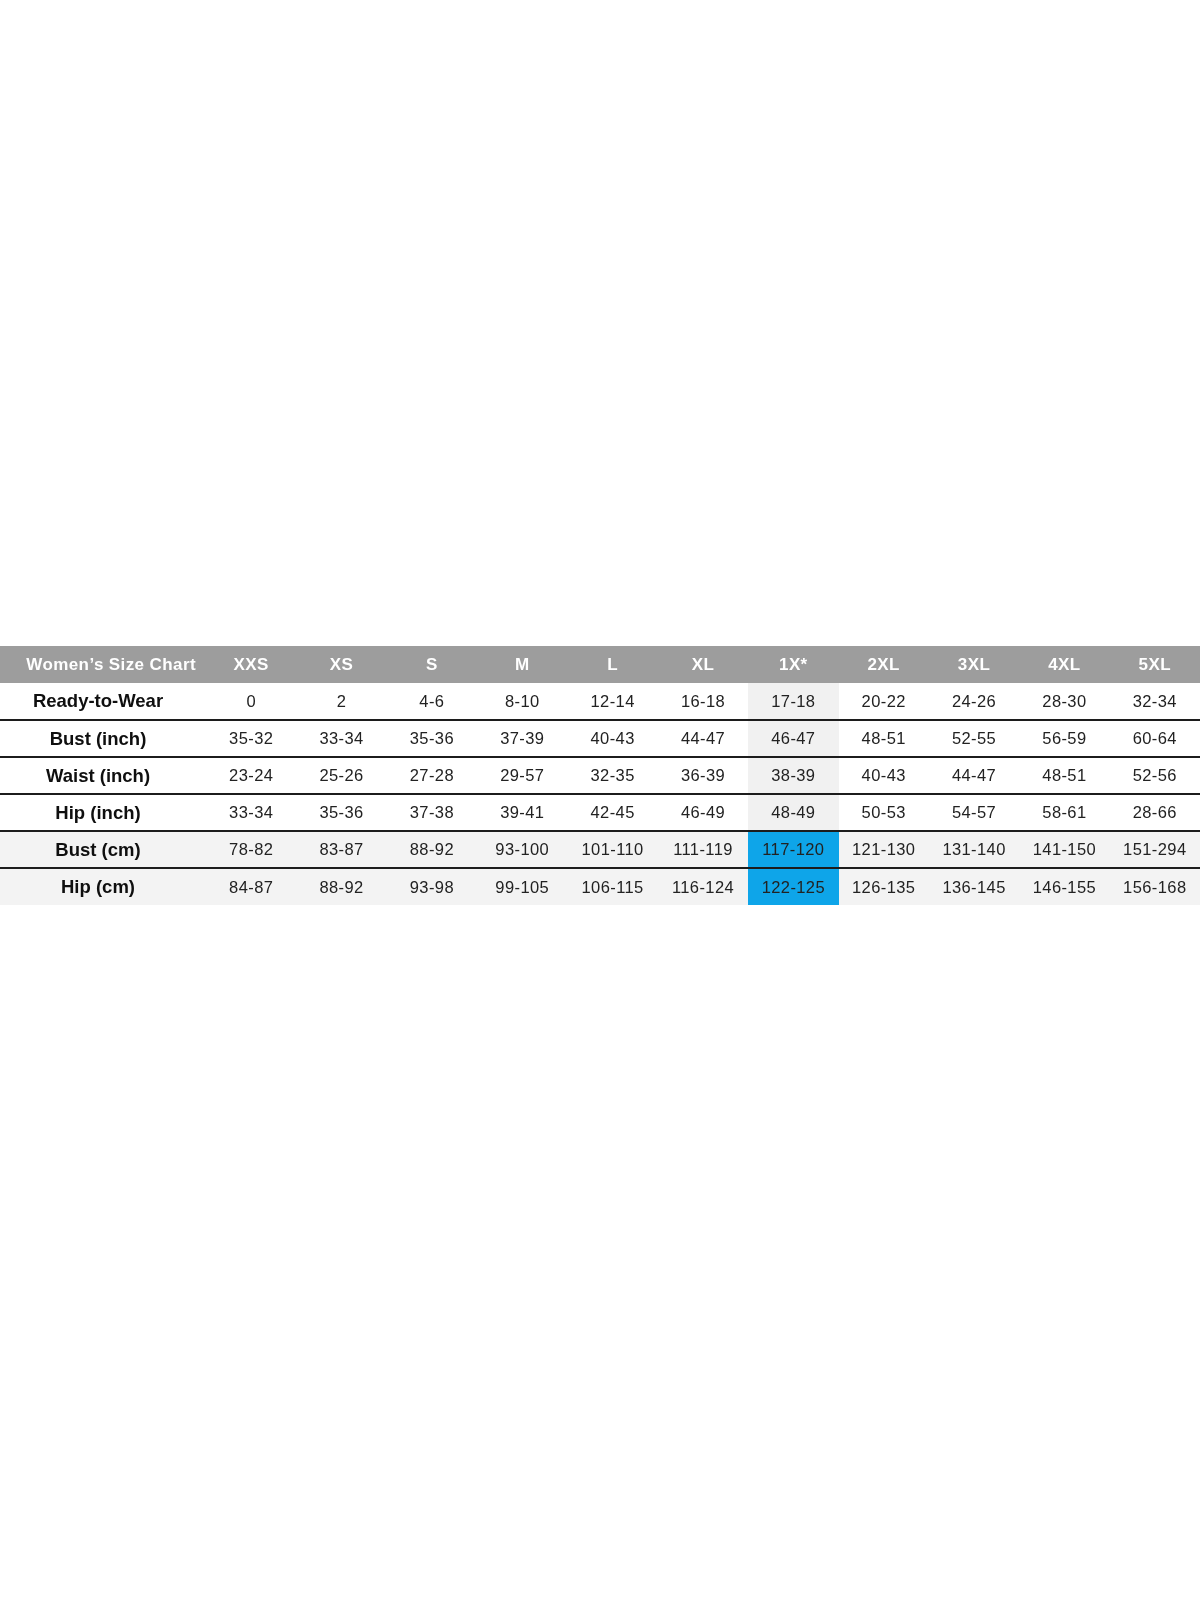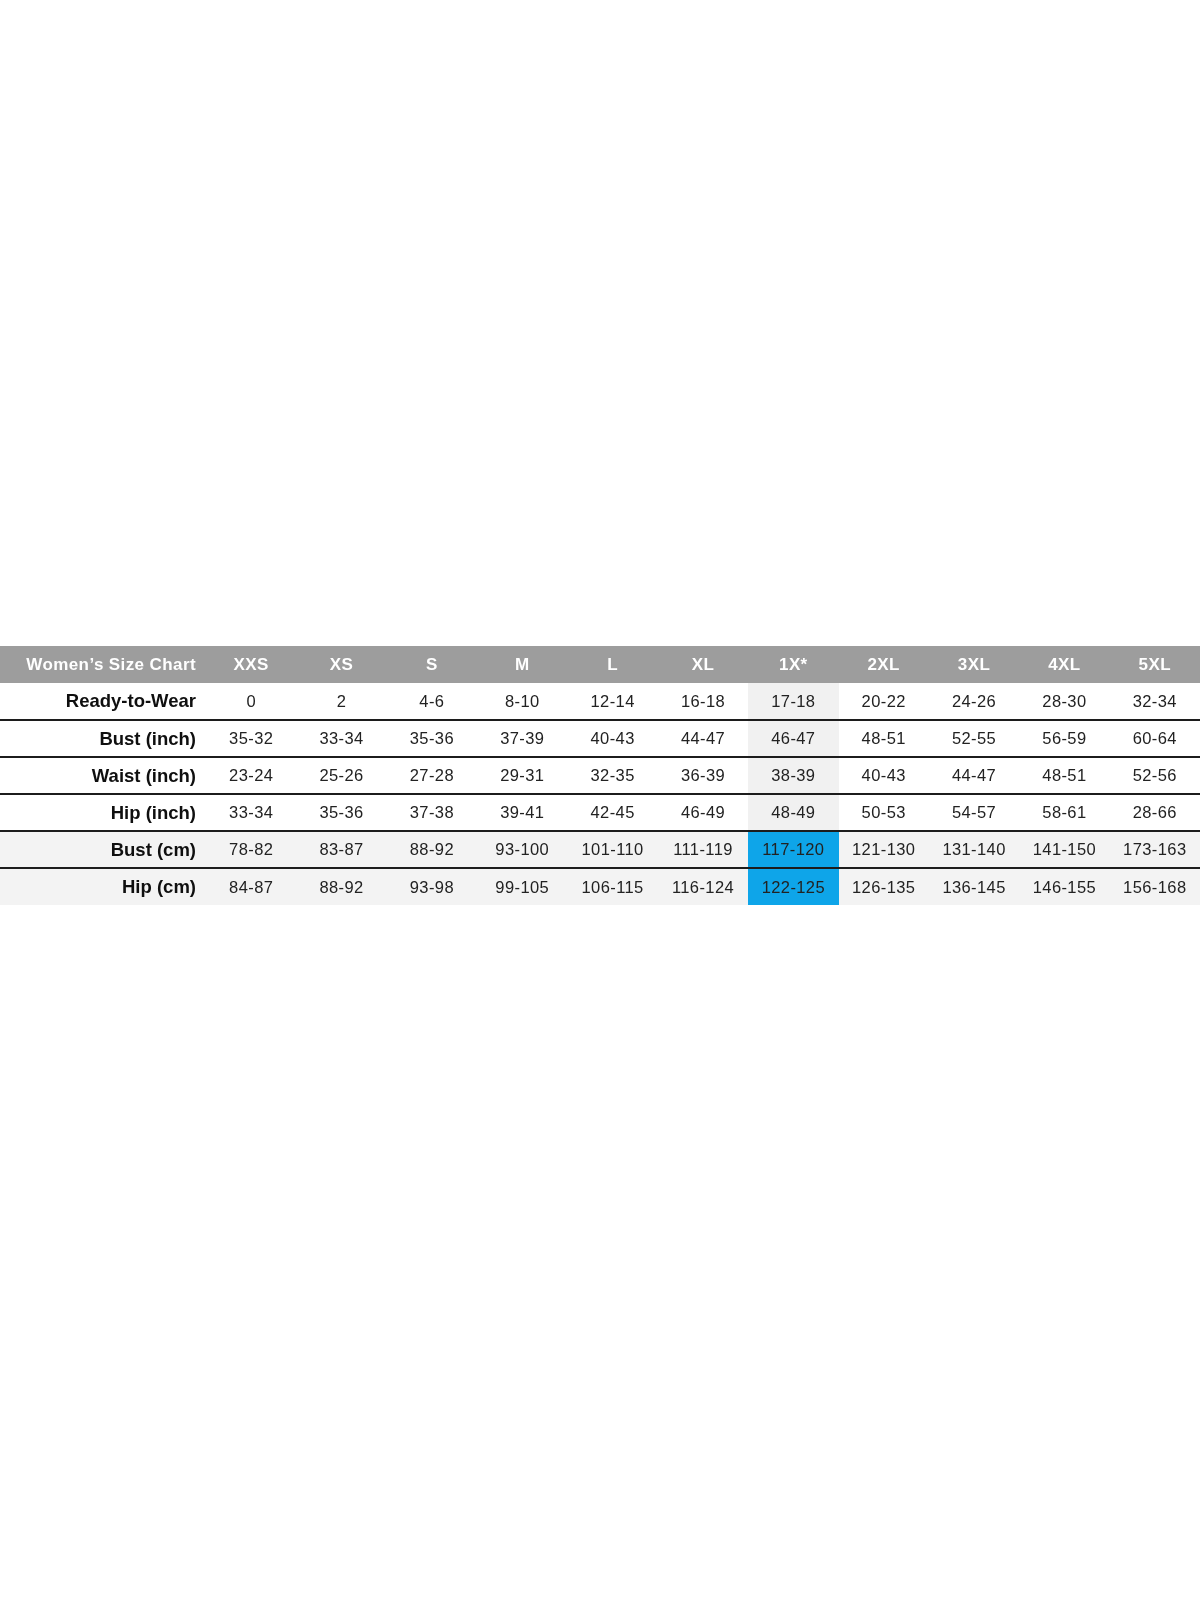--- a/index.html
+++ b/index.html
@@ -43,21 +43,20 @@
     padding-right: 10px;
     font-size: 17px;
   }
 
   tbody tr { height: 37px; }
   tbody tr:not(:first-child) th,
   tbody tr:not(:first-child) td {
     border-top: 2.5px solid #1c1c1c;
   }
   tbody th {
-    text-align: right;
     padding: 0 10px 0 0;
     font-weight: bold;
     font-size: 18.5px;
     color: #0f0f0f;
     white-space: nowrap;
   }
   tbody td {
     text-align: center;
     padding: 0;
     font-size: 16.5px;
@@ -132,21 +131,21 @@
             <td>48-51</td>
             <td>52-55</td>
             <td>56-59</td>
             <td>60-64</td>
           </tr>
           <tr>
             <th>Waist (inch)</th>
             <td>23-24</td>
             <td>25-26</td>
             <td>27-28</td>
-            <td>29-31</td>
+            <td>29-57</td>
             <td>32-35</td>
             <td>36-39</td>
             <td class="hl">38-39</td>
             <td>40-43</td>
             <td>44-47</td>
             <td>48-51</td>
             <td>52-56</td>
           </tr>
           <tr>
             <th>Hip (inch)</th>
@@ -167,21 +166,21 @@
             <td>78-82</td>
             <td>83-87</td>
             <td>88-92</td>
             <td>93-100</td>
             <td>101-110</td>
             <td>111-119</td>
             <td class="hl">117-120</td>
             <td>121-130</td>
             <td>131-140</td>
             <td>141-150</td>
-            <td>173-163</td>
+            <td>151-294</td>
           </tr>
           <tr class="shaded">
             <th>Hip (cm)</th>
             <td>84-87</td>
             <td>88-92</td>
             <td>93-98</td>
             <td>99-105</td>
             <td>106-115</td>
             <td>116-124</td>
             <td class="hl">122-125</td>

